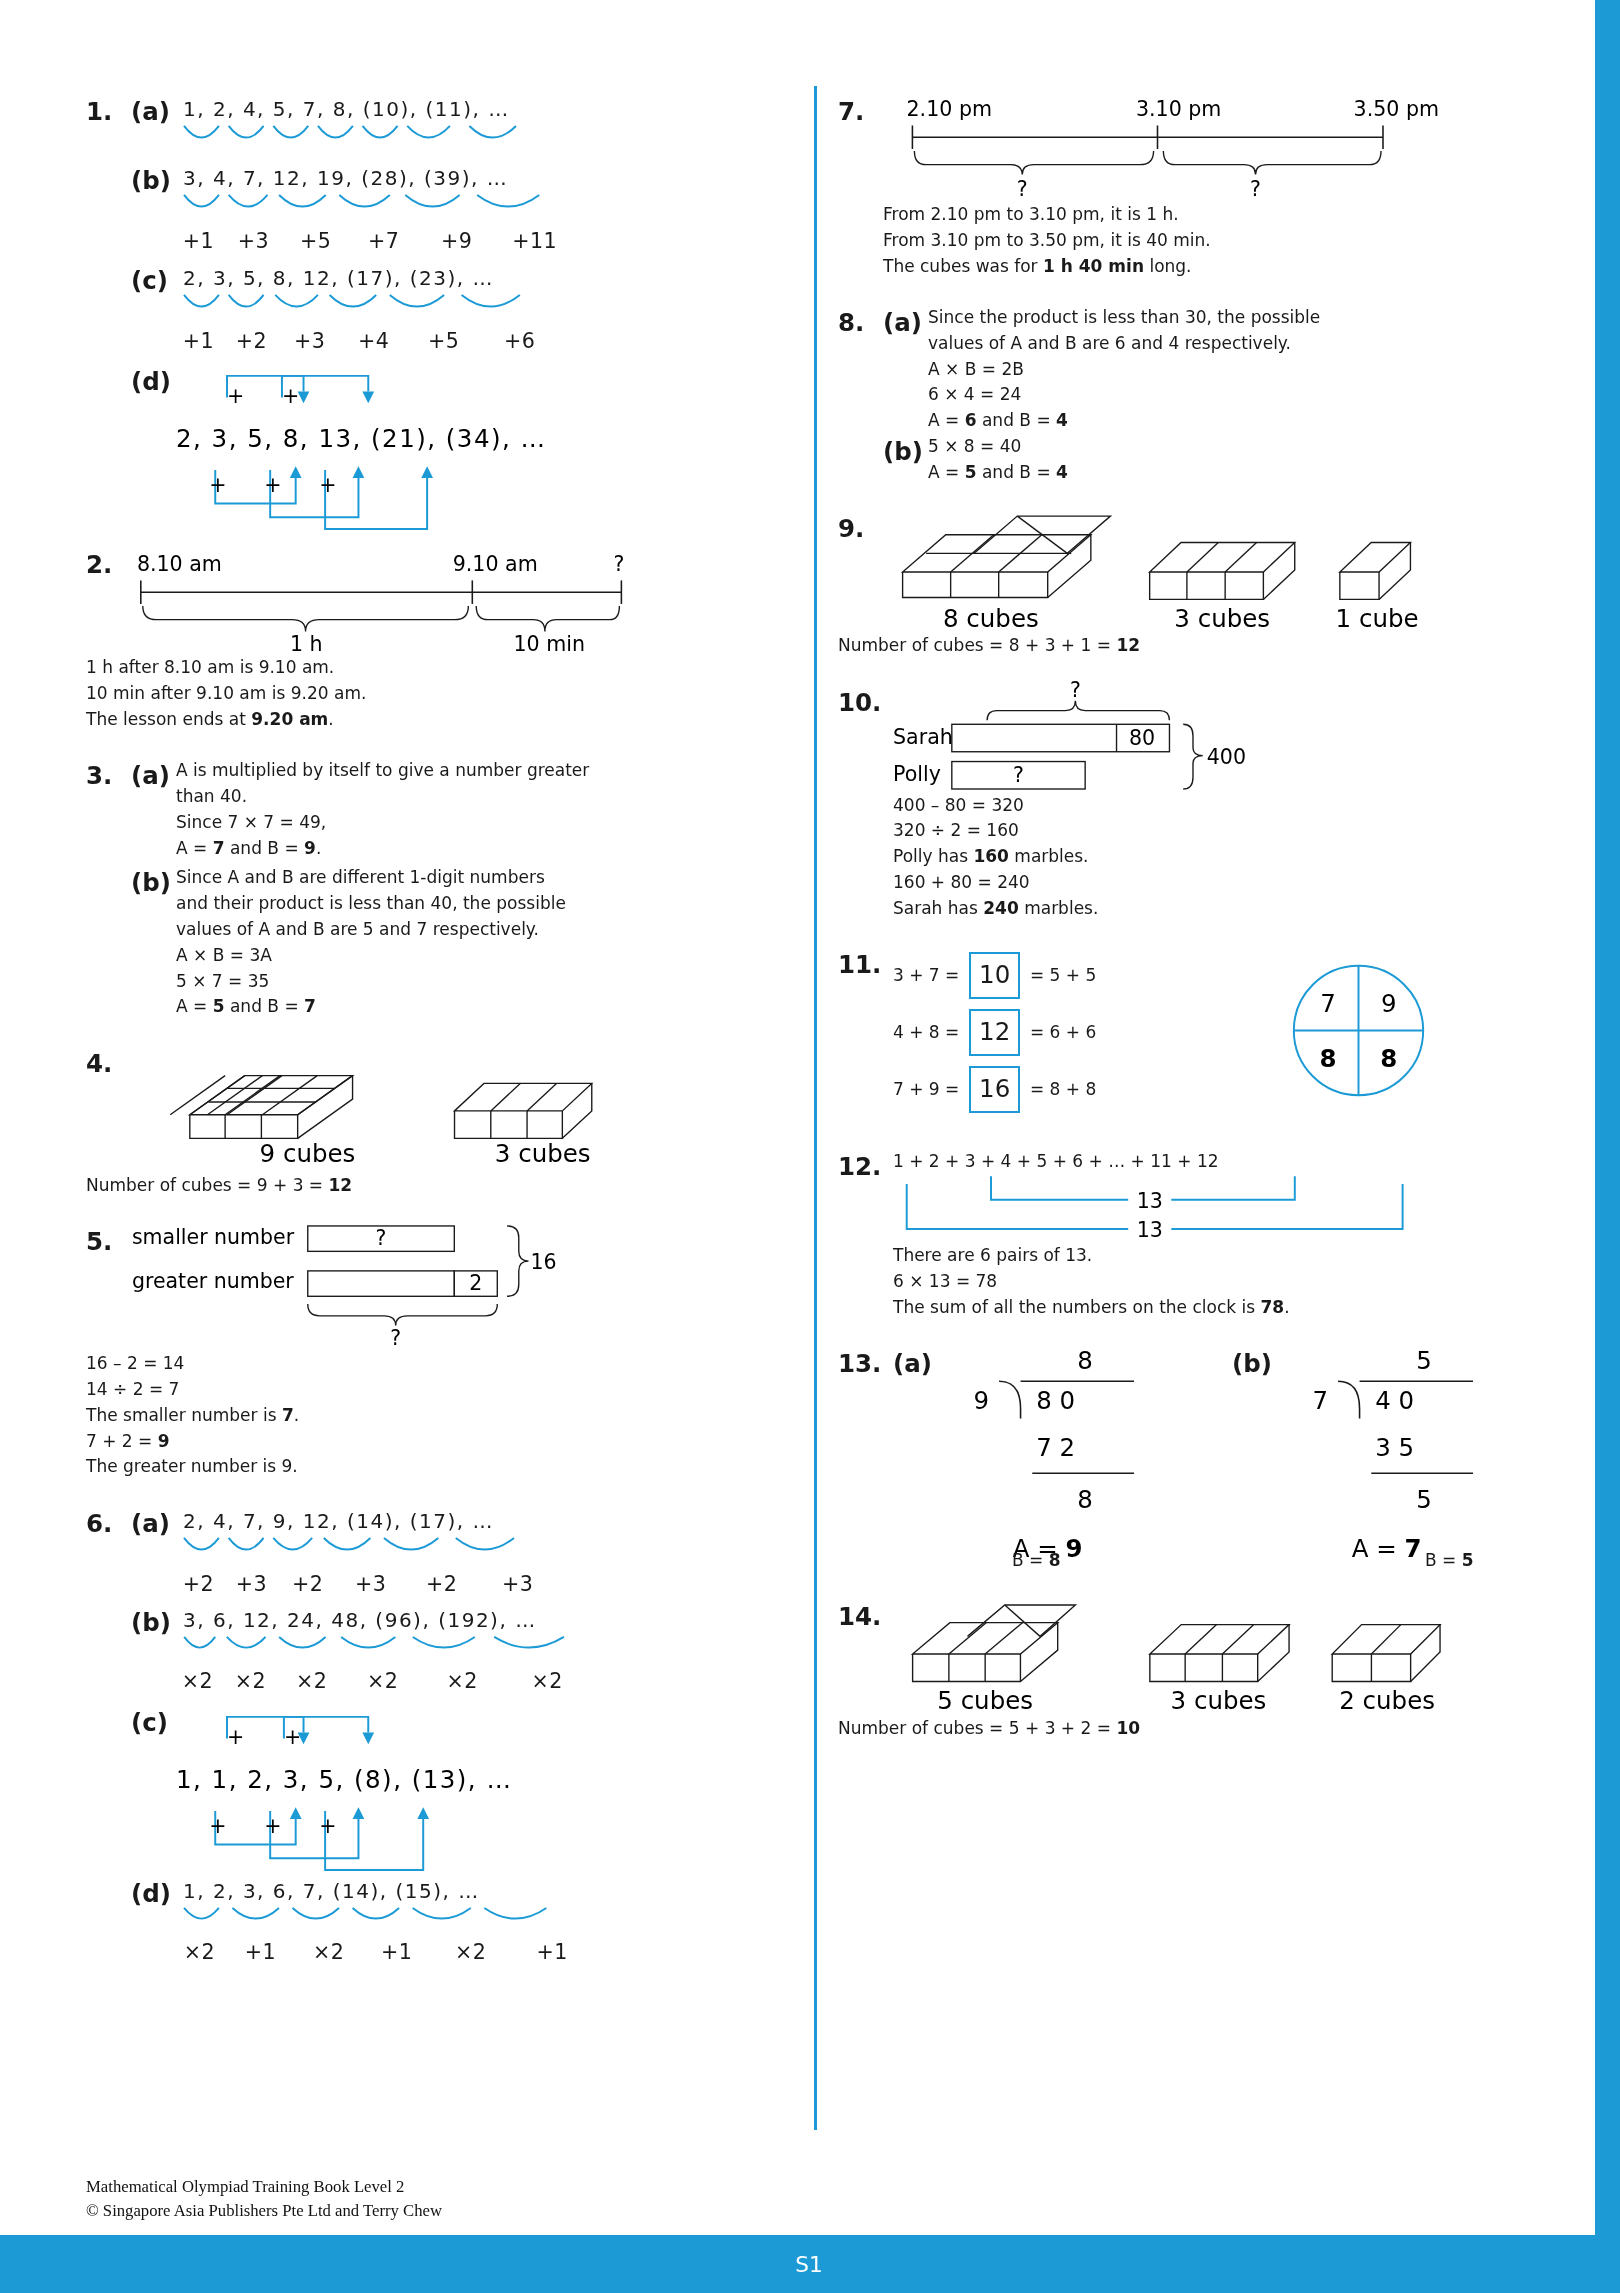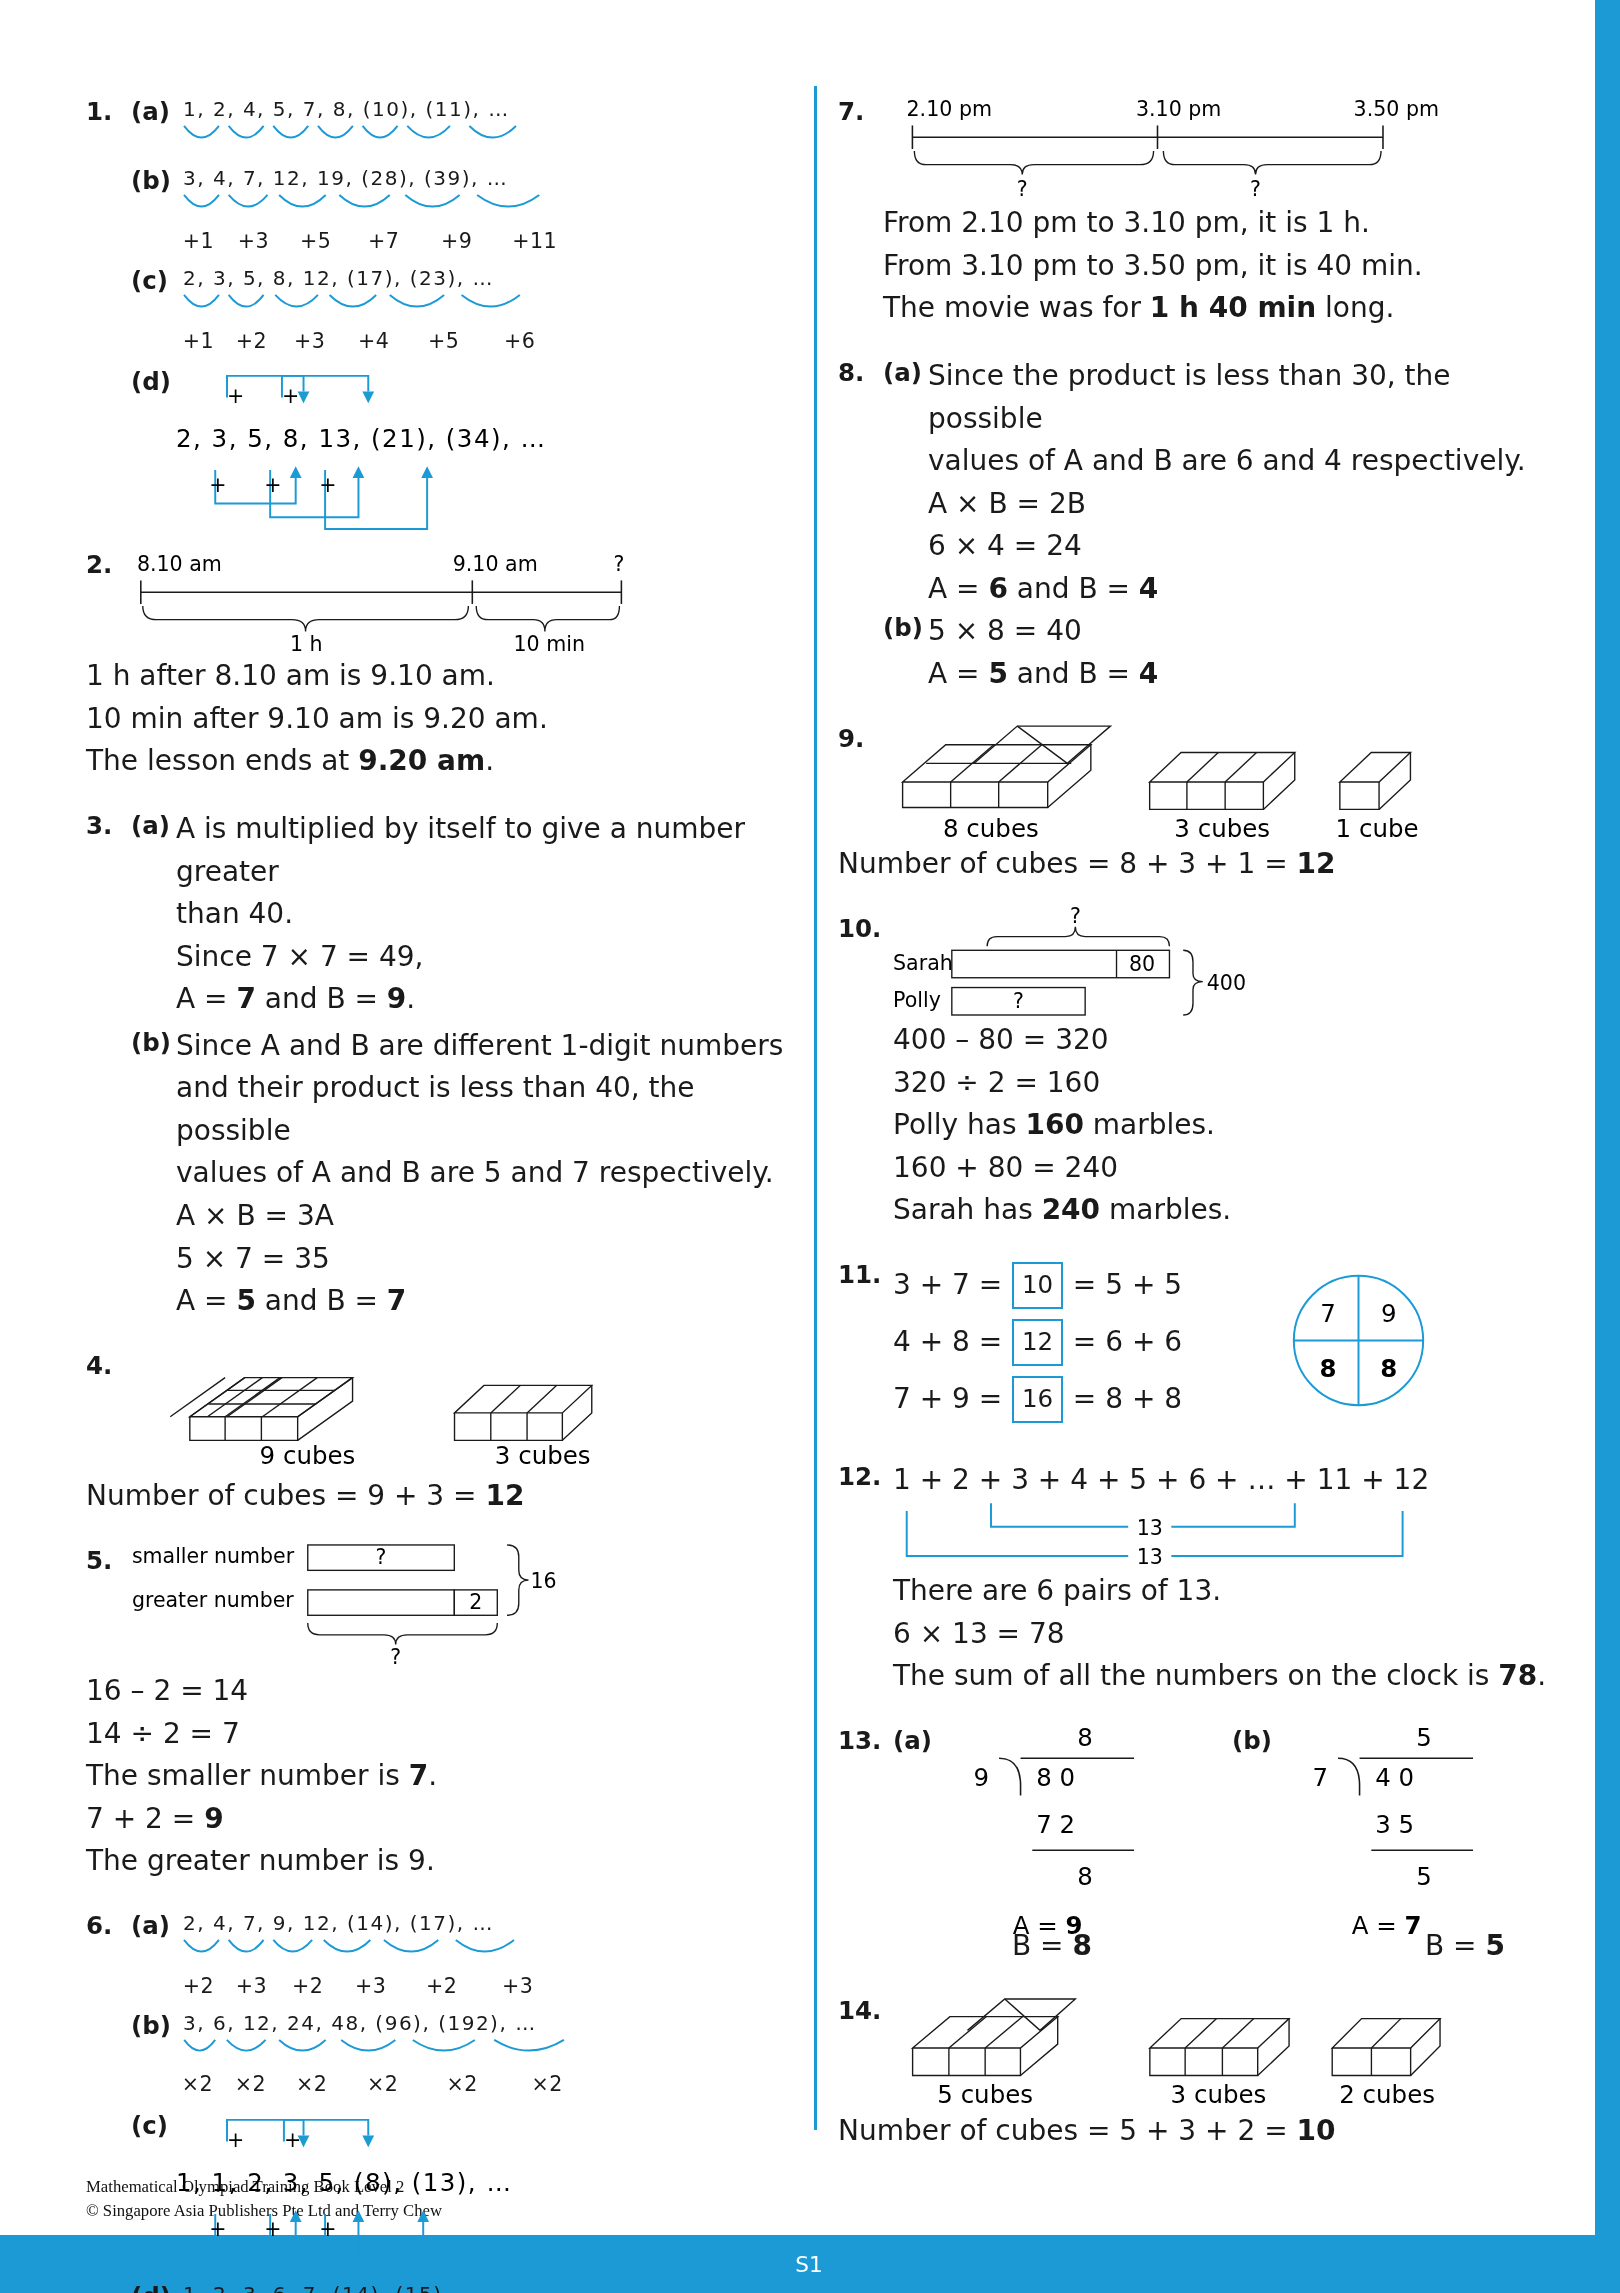--- a/index.html
+++ b/index.html
@@ -21,21 +21,21 @@
 
   .col-left{position:absolute;left:86px;top:94px;width:706px;}
   .col-right{position:absolute;left:838px;top:94px;width:720px;}
 
   .qrow{display:flex;margin-bottom:3.9px;}
   .qnum{width:45px;flex:0 0 45px;font-size:24.5px;font-weight:bold;line-height:1.5;}
   .qbody{flex:1 1 auto;font-size:24.5px;line-height:1.5;}
   .lbl{display:inline-block;width:45px;flex:0 0 45px;font-size:24.5px;font-weight:bold;}
   .sub{display:flex;}
   .subbody{flex:1 1 auto;}
-  .txt{font-size:28px;line-height:1.52;}
+  .txt{font-size:17px;line-height:1.52;}
   .b{font-weight:bold;}
   .blk{margin-bottom:25.5px;}
   .seq{font-size:20px;letter-spacing:1.5px;margin-left:7px;}
   svg{display:block;overflow:visible;}
   .ops{font-size:20.6px;letter-spacing:0.5px;}
 </style>
 </head>
 <body>
 
 <div class="page">
@@ -424,21 +424,21 @@
             </g>
             <text x="24" y="22" font-size="21" font-family="DejaVu Sans">2.10 pm</text>
             <text x="258" y="22" font-size="21" font-family="DejaVu Sans">3.10 pm</text>
             <text x="480" y="22" font-size="21" font-family="DejaVu Sans">3.50 pm</text>
             <text x="142" y="104" font-size="21" font-family="DejaVu Sans" text-anchor="middle">?</text>
             <text x="380" y="104" font-size="21" font-family="DejaVu Sans" text-anchor="middle">?</text>
           </svg>
           <div class="txt">From 2.10 pm to 3.10 pm, it is 1 h.</div>
           <div class="txt">From 3.10 pm to 3.50 pm, it is 40 min.</div>
           <div class="txt">
-            <span>The movie was for </span><span class="b">1 h 40 min</span><span> long.</span>
+            <span>The cubes was for </span><span class="b">1 h 40 min</span><span> long.</span>
           </div>
         </div>
       </div>
     </div>
 
     <div class="blk">
       <div class="qrow">
         <div class="qnum">8.</div>
         <div class="qbody">
           <div class="sub">

